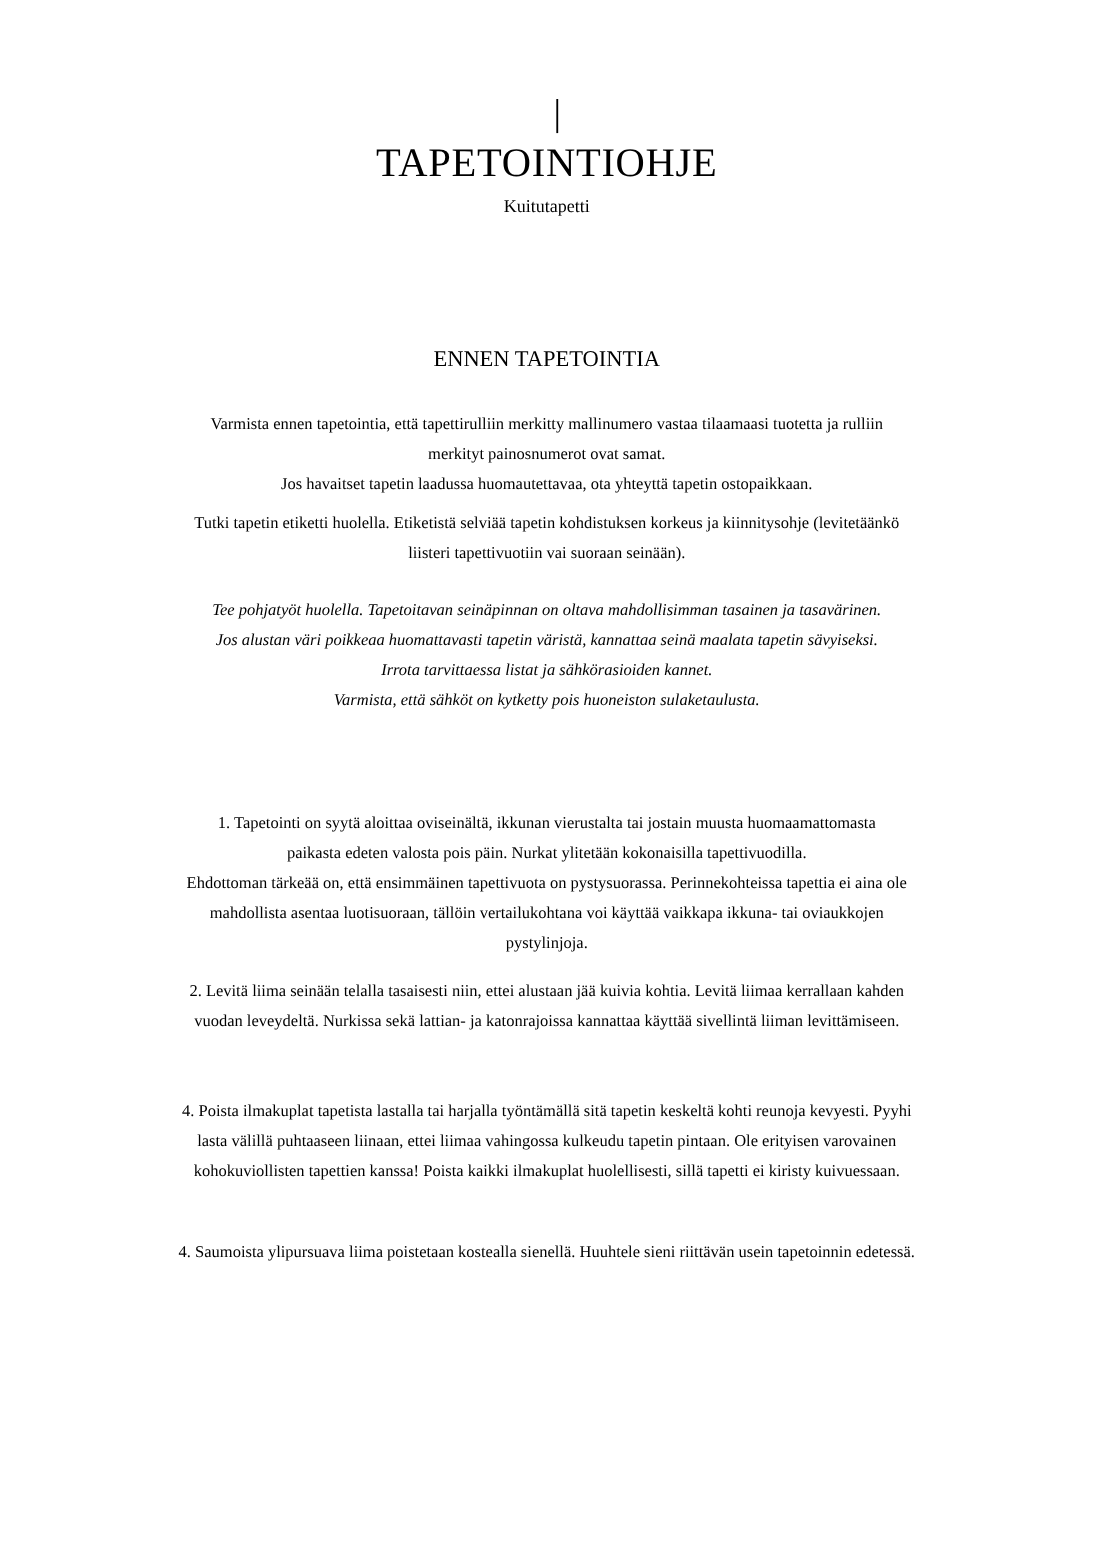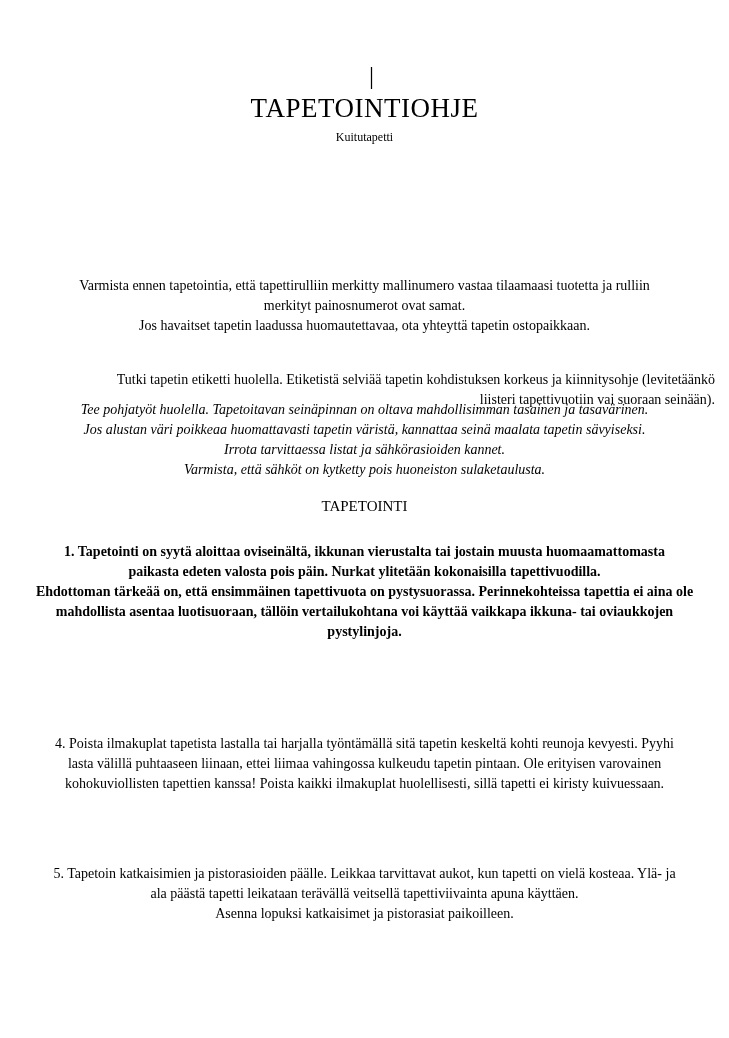--- a/index.html
+++ b/index.html
@@ -44,73 +44,73 @@
     font-size: 12px;
     line-height: 20px;
   }
   .section-heading {
     font-size: 15px;
     line-height: 20px;
     font-weight: 400;
     margin: 0;
   }
   .para {
-    font-size: 14px;
+    font-size: 11px;
     line-height: 20px;
   }
   .h-ennen   { top: 230px; }
   .p-1-0     { top: 262px; }
-  .p-1-1     { top: 356px; text-align: right; }
+  .p-1-1     { top: 328px; }
   .p-1-2     { top: 386px; font-style: italic; }
   .h-tapetointi { top: 496px; }
-  .p-2-0     { top: 528px; font-weight: bold; }
+  .p-2-0     { top: 528px; }
   .p-2-1     { top: 640px; }
   .p-2-2     { top: 694px; }
   .p-2-3     { top: 720px; }
   .p-2-4     { top: 814px; }
   .p-2-5     { top: 850px; }
   .p-2-6     { top: 920px; }
 </style>
 </head>
 <body>
 
 <div class="page">
 
   <div class="blk top-mark">|</div>
 
   <h1 class="blk doc-title">TAPETOINTIOHJE</h1>
 
   <div class="blk doc-subtitle">Kuitutapetti</div>
 
+  <h2 class="blk section-heading h-ennen">ENNEN TAPETOINTIA</h2>
 
   <p class="blk para p-1-0">Varmista ennen tapetointia, että tapettirulliin merkitty mallinumero vastaa tilaamaasi tuotetta ja rulliin
 merkityt painosnumerot ovat samat.
 Jos havaitset tapetin laadussa huomautettavaa, ota yhteyttä tapetin ostopaikkaan.</p>
 
   <p class="blk para p-1-1">Tutki tapetin etiketti huolella. Etiketistä selviää tapetin kohdistuksen korkeus ja kiinnitysohje (levitetäänkö
 liisteri tapettivuotiin vai suoraan seinään).</p>
 
   <p class="blk para p-1-2">Tee pohjatyöt huolella. Tapetoitavan seinäpinnan on oltava mahdollisimman tasainen ja tasavärinen.
 Jos alustan väri poikkeaa huomattavasti tapetin väristä, kannattaa seinä maalata tapetin sävyiseksi.
 Irrota tarvittaessa listat ja sähkörasioiden kannet.
 Varmista, että sähköt on kytketty pois huoneiston sulaketaulusta.</p>
 
-  <h2 class="blk section-heading h-tapetointi">TAPETOINTI</h2>
 
   <p class="blk para p-2-0">1. Tapetointi on syytä aloittaa oviseinältä, ikkunan vierustalta tai jostain muusta huomaamattomasta
 paikasta edeten valosta pois päin. Nurkat ylitetään kokonaisilla tapettivuodilla.
 Ehdottoman tärkeää on, että ensimmäinen tapettivuota on pystysuorassa. Perinnekohteissa tapettia ei aina ole
 mahdollista asentaa luotisuoraan, tällöin vertailukohtana voi käyttää vaikkapa ikkuna- tai oviaukkojen
 pystylinjoja.</p>
 
+  <p class="blk para p-2-1">2. Levitä liima seinään telalla tasaisesti niin, ettei alustaan jää kuivia kohtia. Levitä liimaa kerrallaan kahden
+vuodan leveydeltä. Nurkissa sekä lattian- ja katonrajoissa kannattaa käyttää sivellintä liiman levittämiseen.</p>
 
 
   <p class="blk para p-2-3">4. Poista ilmakuplat tapetista lastalla tai harjalla työntämällä sitä tapetin keskeltä kohti reunoja kevyesti. Pyyhi
 lasta välillä puhtaaseen liinaan, ettei liimaa vahingossa kulkeudu tapetin pintaan. Ole erityisen varovainen
 kohokuviollisten tapettien kanssa! Poista kaikki ilmakuplat huolellisesti, sillä tapetti ei kiristy kuivuessaan.</p>
 
+  <p class="blk para p-2-4">4. Saumoista ylipursuava liima poistetaan kostealla sienellä. Huuhtele sieni riittävän usein tapetoinnin edetessä.</p>
 
-  <p class="blk para p-2-5">5. Tapetoin katkaisimien ja pistorasioiden päälle. Leikkaa tarvittavat aukot, kun tapetti on vielä kosteaa. Ylä- ja
-ala päästä tapetti leikataan terävällä veitsellä tapettiviivainta apuna käyttäen.
-Asenna lopuksi katkaisimet ja pistorasiat paikoilleen.</p>
 
 
 </div>
 
 </body></html>

